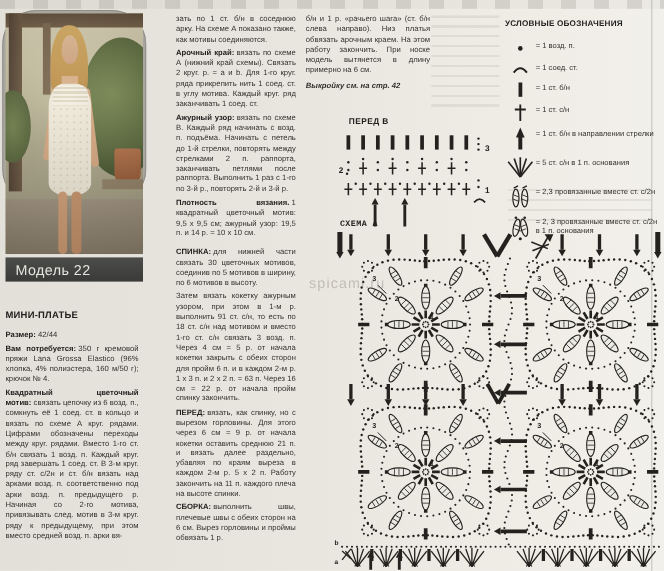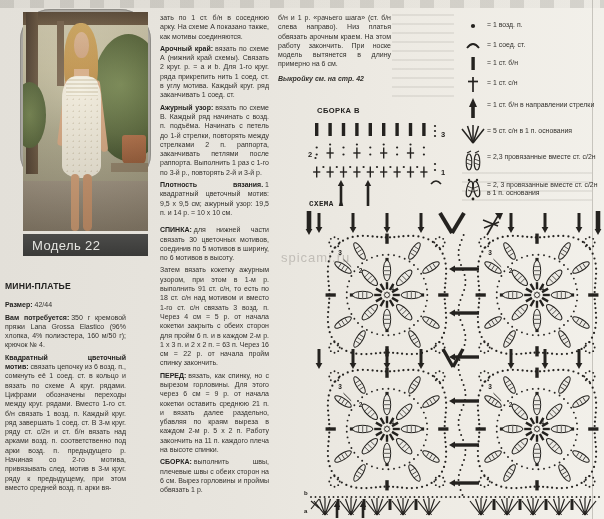--- a/index.html
+++ b/index.html
@@ -4,21 +4,21 @@
 <style>
   html,body{margin:0;padding:0;}
   .page{position:relative;width:604px;height:519px;overflow:hidden;
     background:linear-gradient(90deg,#e3e0d9 0%,#e8e5de 40%,#eeebe4 70%,#f2f0ea 100%);
     font-family:"Liberation Sans",sans-serif;color:#2e2c28;}
   .topshadow{position:absolute;left:0;top:0;width:604px;height:8px;
     background:repeating-linear-gradient(90deg,rgba(110,108,100,.22) 0 14px,rgba(110,108,100,.05) 14px 30px);}
   .ghost{position:absolute;pointer-events:none;
     background:repeating-linear-gradient(180deg,rgba(115,112,104,.12) 0 2px,rgba(115,112,104,0) 2px 9px);}
   
-  .photo-panel{position:absolute;left:20px;top:9px;width:131px;height:176px;background:#a9a6a0;
+  .photo-panel{position:absolute;left:2px;top:9px;width:131px;height:176px;background:#a9a6a0;
     box-shadow:inset 0 0 0 1px #8f8d88;padding:3px;box-sizing:border-box;border-radius:31px;}
   .photo{position:relative;width:100%;height:219px;overflow:hidden;background:#b9b29a;}
   .ph{position:absolute;}
   .caption{height:22px;margin-top:3px;background:linear-gradient(#4c4c4a,#3a3a38);color:#e4e4e0;
     display:flex;align-items:center;padding-left:9px;font-size:13px;letter-spacing:.4px;}
   
   .col{position:absolute;font-size:7px;line-height:9.3px;text-align:justify;color:#33312d;}
   .col p{margin:0 0 3px 0;}
   .col b{color:#232220;margin-right:2px;}
   .h1{font-size:8.6px;font-weight:bold;letter-spacing:.2px;margin:16px 0 9px 0;color:#232220;}
@@ -88,21 +88,21 @@
     <p>Затем вязать кокетку ажурным узором, при этом в 1-м р. выполнить 91 ст. с/н, то есть по 18 ст. с/н над мотивом и вместо 1-го ст. с/н связать 3 возд. п. Через 4 см = 5 р. от начала кокетки закрыть с обеих сторон для пройм 6 п. и в каждом 2-м р. 1 x 3 п. и 2 x 2 п. = 63 п. Через 16 см = 22 р. от начала пройм спинку закончить.</p>
     <p><b>ПЕРЕД:</b><span>вязать, как спинку, но с вырезом горловины. Для этого через 6 см = 9 р. от начала кокетки оставить среднюю 21 п. и вязать далее раздельно, убавляя по краям выреза в каждом 2-м р. 5 x 2 п. Работу закончить на 11 п. каждого плеча на высоте спинки.</span></p>
     <p><b>СБОРКА:</b><span>выполнить швы, плечевые швы с обеих сторон на 6 см. Вырез горловины и проймы обвязать 1 р.</span></p>
   </div>
 
   <div class="col" style="left:278px;top:13px;width:113px;height:90px;overflow:hidden;">
     <p>б/н и 1 р. «рачьего шага» (ст. б/н слева направо). Низ платья обвязать арочным краем. На этом работу закончить. При носке модель вытянется в длину примерно на 6 см.</p>
     <p class="boldital" style="margin-top:5px;">Выкройку см. на стр. 42</p>
   </div>
 
-  <div class="schlabel" style="left:317px;top:106px;">СБОРКА В</div>
+  <div class="schlabel" style="left:317px;top:106px;">ПЕРЕД В</div>
   <svg id="schemaB" width="152" height="94" style="position:absolute;left:308px;top:118px;">
       <rect x="7" y="5" width="3.4" height="13" fill="#24221f"></rect>
       <rect x="20.4" y="5" width="3.4" height="13" fill="#24221f"></rect>
       <rect x="33.8" y="5" width="3.4" height="13" fill="#24221f"></rect>
       <rect x="47.2" y="5" width="3.4" height="13" fill="#24221f"></rect>
       <rect x="60.6" y="5" width="3.4" height="13" fill="#24221f"></rect>
       <rect x="74" y="5" width="3.4" height="13" fill="#24221f"></rect>
       <rect x="87.4" y="5" width="3.4" height="13" fill="#24221f"></rect>
       <rect x="100.8" y="5" width="3.4" height="13" fill="#24221f"></rect>
       <rect x="114.2" y="5" width="3.4" height="13" fill="#24221f"></rect>
@@ -1594,20 +1594,21 @@
       <polygon points="56.8,296 63.2,296 60,290" fill="#24221f"></polygon>
       <line x1="8" y1="298" x2="16" y2="288" stroke="#24221f" stroke-width="1.2"></line>
       <line x1="8" y1="290" x2="16" y2="297" stroke="#24221f" stroke-width="1.2"></line>
       <text x="1" y="284" font-size="6" font-weight="bold" fill="#24221f" font-family="Liberation Sans, sans-serif">b</text>
       <text x="1" y="302" font-size="6" font-weight="bold" fill="#24221f" font-family="Liberation Sans, sans-serif">a</text>
     </svg>
 
   <div class="wm">spicami.ru</div>
 
   <div class="legend">
+    <div class="title">УСЛОВНЫЕ ОБОЗНАЧЕНИЯ</div>
     <div class="lrow">
       <span class="ic">
           <svg width="26" height="16">
             <circle cx="13" cy="9" r="2.1" fill="#24221f"></circle>
           </svg>
         </span>
       <span class="lt">= 1 возд. п.</span>
     </div>
     <div class="lrow">
       <span class="ic">

